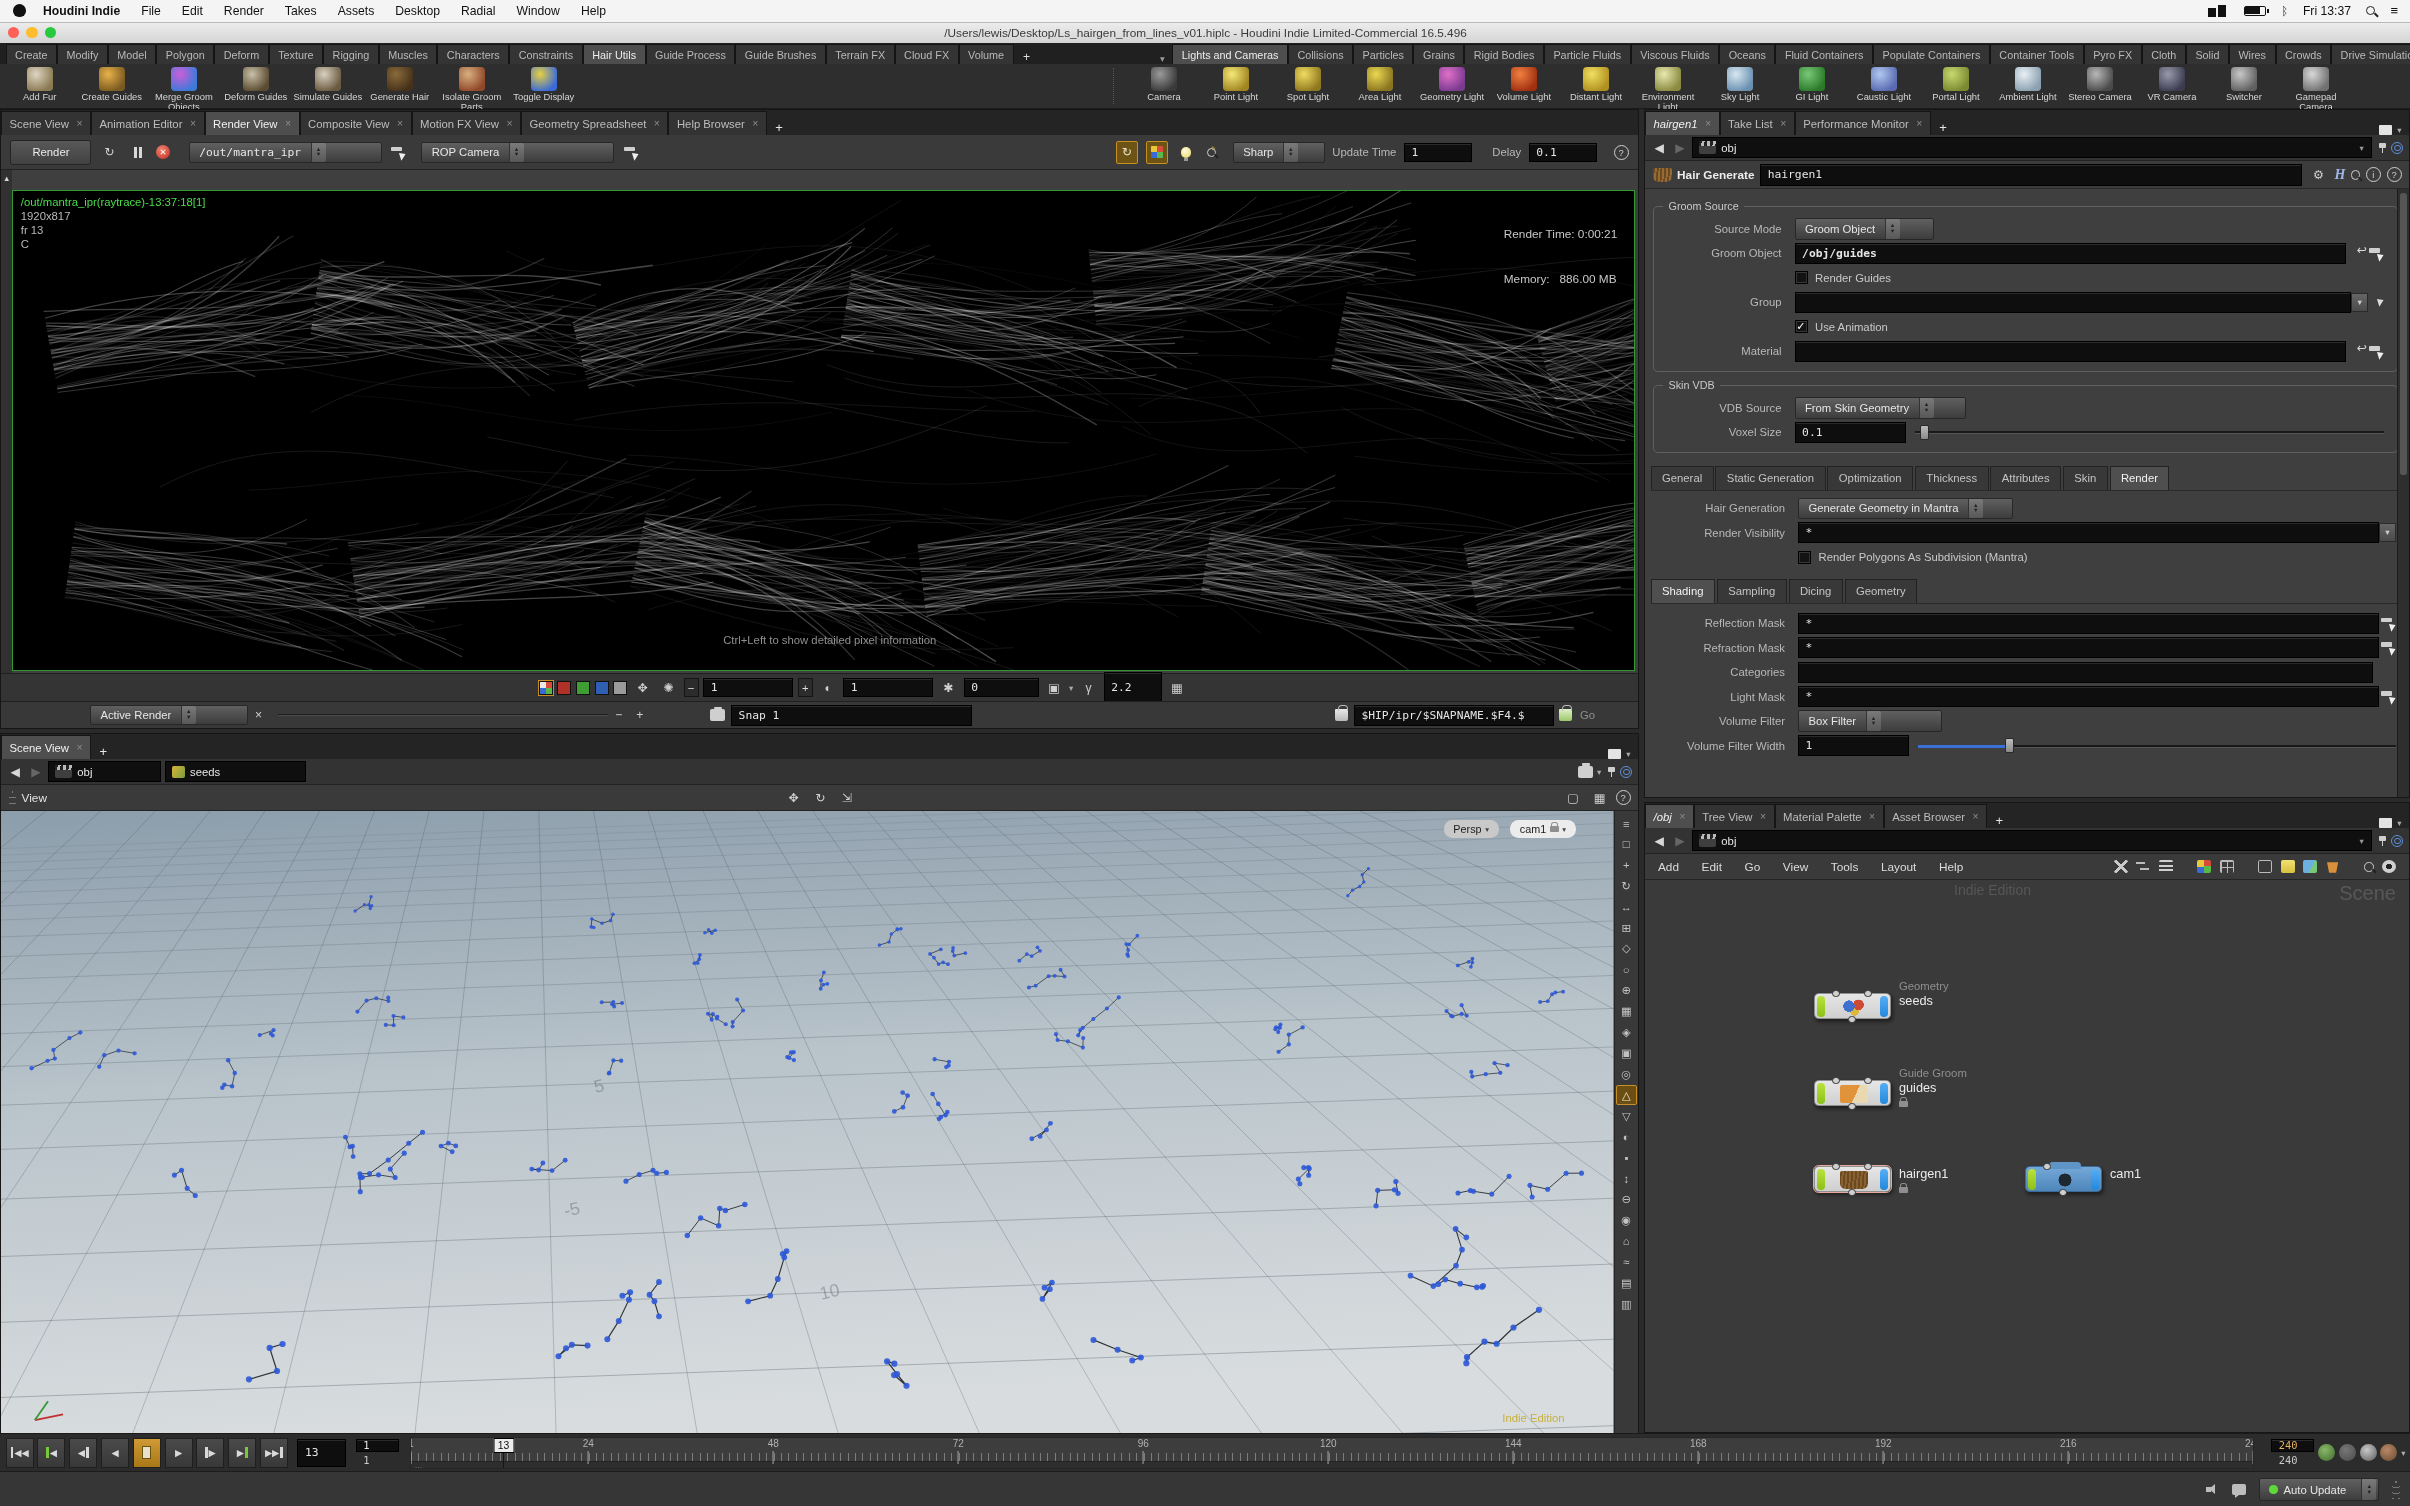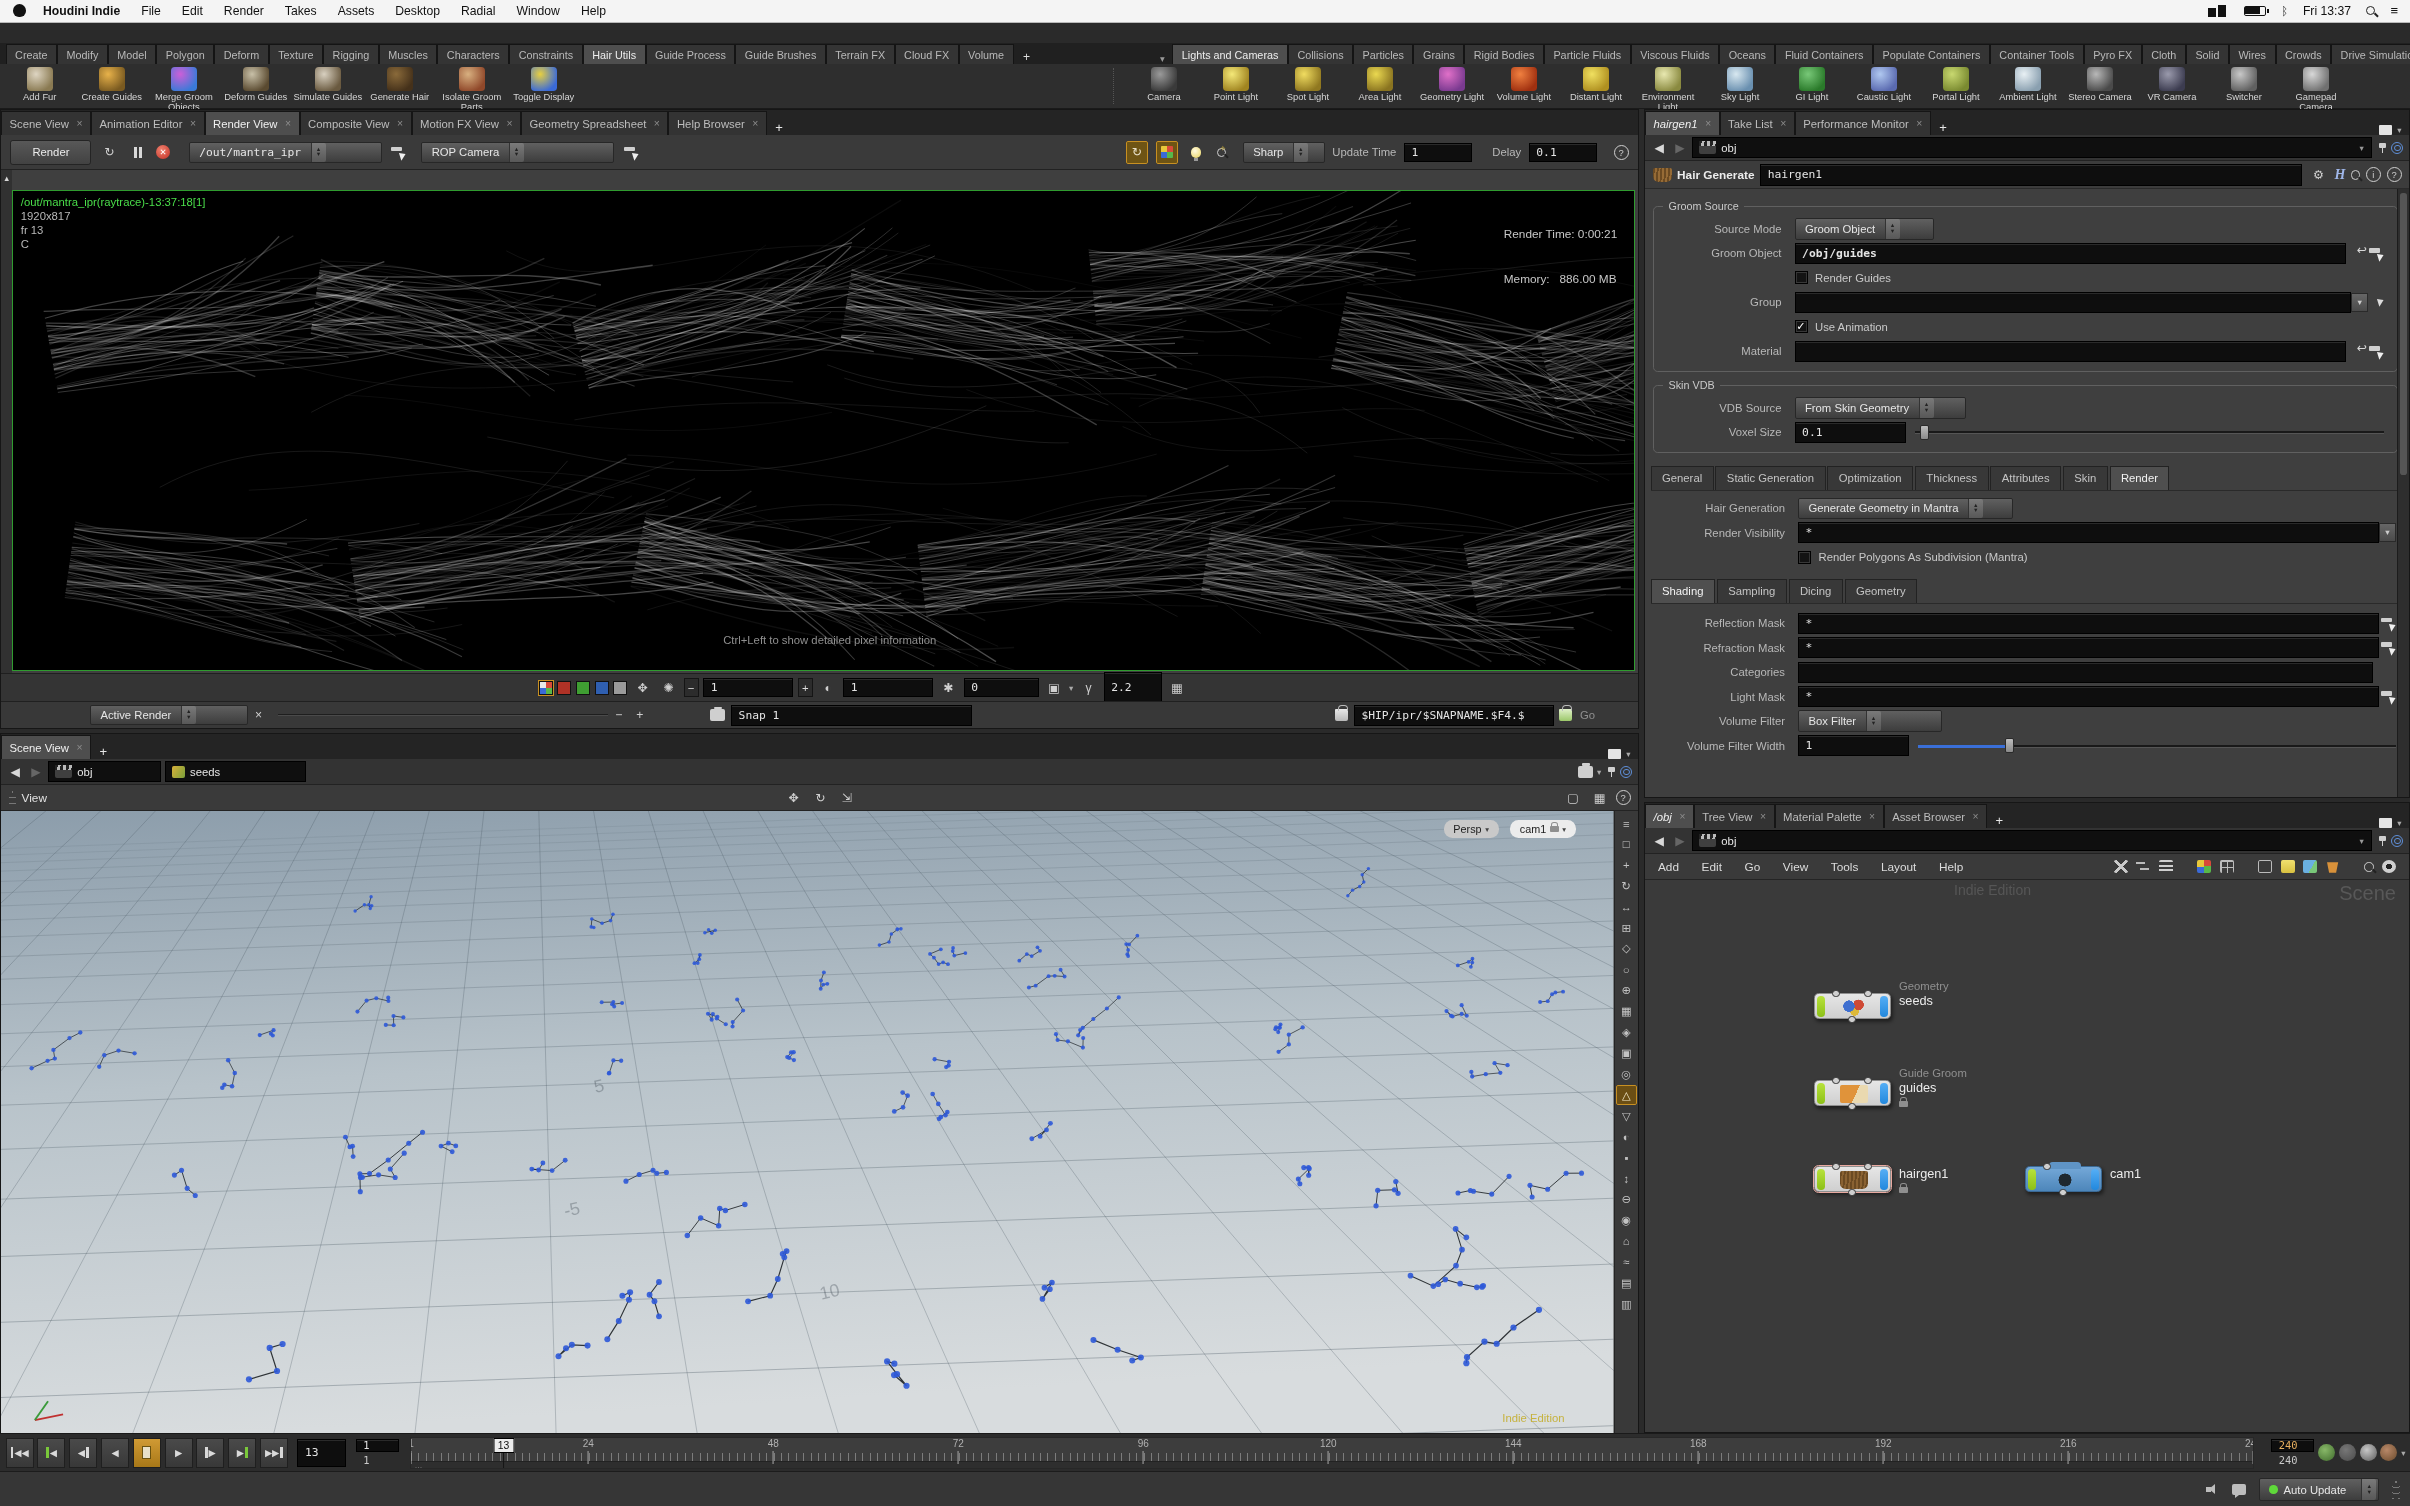--- a/index.html
+++ b/index.html
@@ -247,20 +247,26 @@
           <i style="height:12.2px"></i>
         </span>
       <span class="batt-icon"></span>
       <span class="bt-icon">ᛒ</span>
       <span>Fri 13:37</span>
       <span class="mag"></span>
       <span class="nc-icon">≡</span>
     </span>
   </div>
 
+  <div id="titlebar">
+    <span class="tl" style="background:#ff5f57"></span>
+    <span class="tl" style="background:#febc2e"></span>
+    <span class="tl" style="background:#28c840"></span>
+    <span class="title">/Users/lewis/Desktop/Ls_hairgen_from_lines_v01.hiplc - Houdini Indie Limited-Commercial 16.5.496</span>
+  </div>
 
   <div id="shelftabs">
     <span class="shspacer"></span>
     <span class="shgroup" id="shelf-tabs-left">
         <span class="shtab">Create</span>
         <span class="shtab">Modify</span>
         <span class="shtab">Model</span>
         <span class="shtab">Polygon</span>
         <span class="shtab">Deform</span>
         <span class="shtab">Texture</span>
@@ -463,21 +469,21 @@
         <span class="orange-toggle">
             <span class="colorgrid"></span>
           </span>
         <span class="icon-btn">
             <span class="bulb"></span>
           </span>
         <span class="icon-btn">
             <span class="mag" style="border-color:#cfcfcf"></span>
             <span style="position:relative;left:-6.6px;top:-3.8px;font-size:7.5px;color:#e8c83a">✧</span>
           </span>
-        <div class="dd" style="width:82px">
+        <div class="dd" style="width:92px">
           <span>Sharp</span>
           <span class="spin">▲<br>▼</span>
         </div>
         <span class="lbl">Update Time</span>
         <div class="fld minifld">1</div>
         <span class="lbl" style="margin-left:13px">Delay</span>
         <div class="fld minifld">0.1</div>
         <span class="roundi" style="margin-left:9.4px">?</span>
       </div>
       <div id="rv-body">

